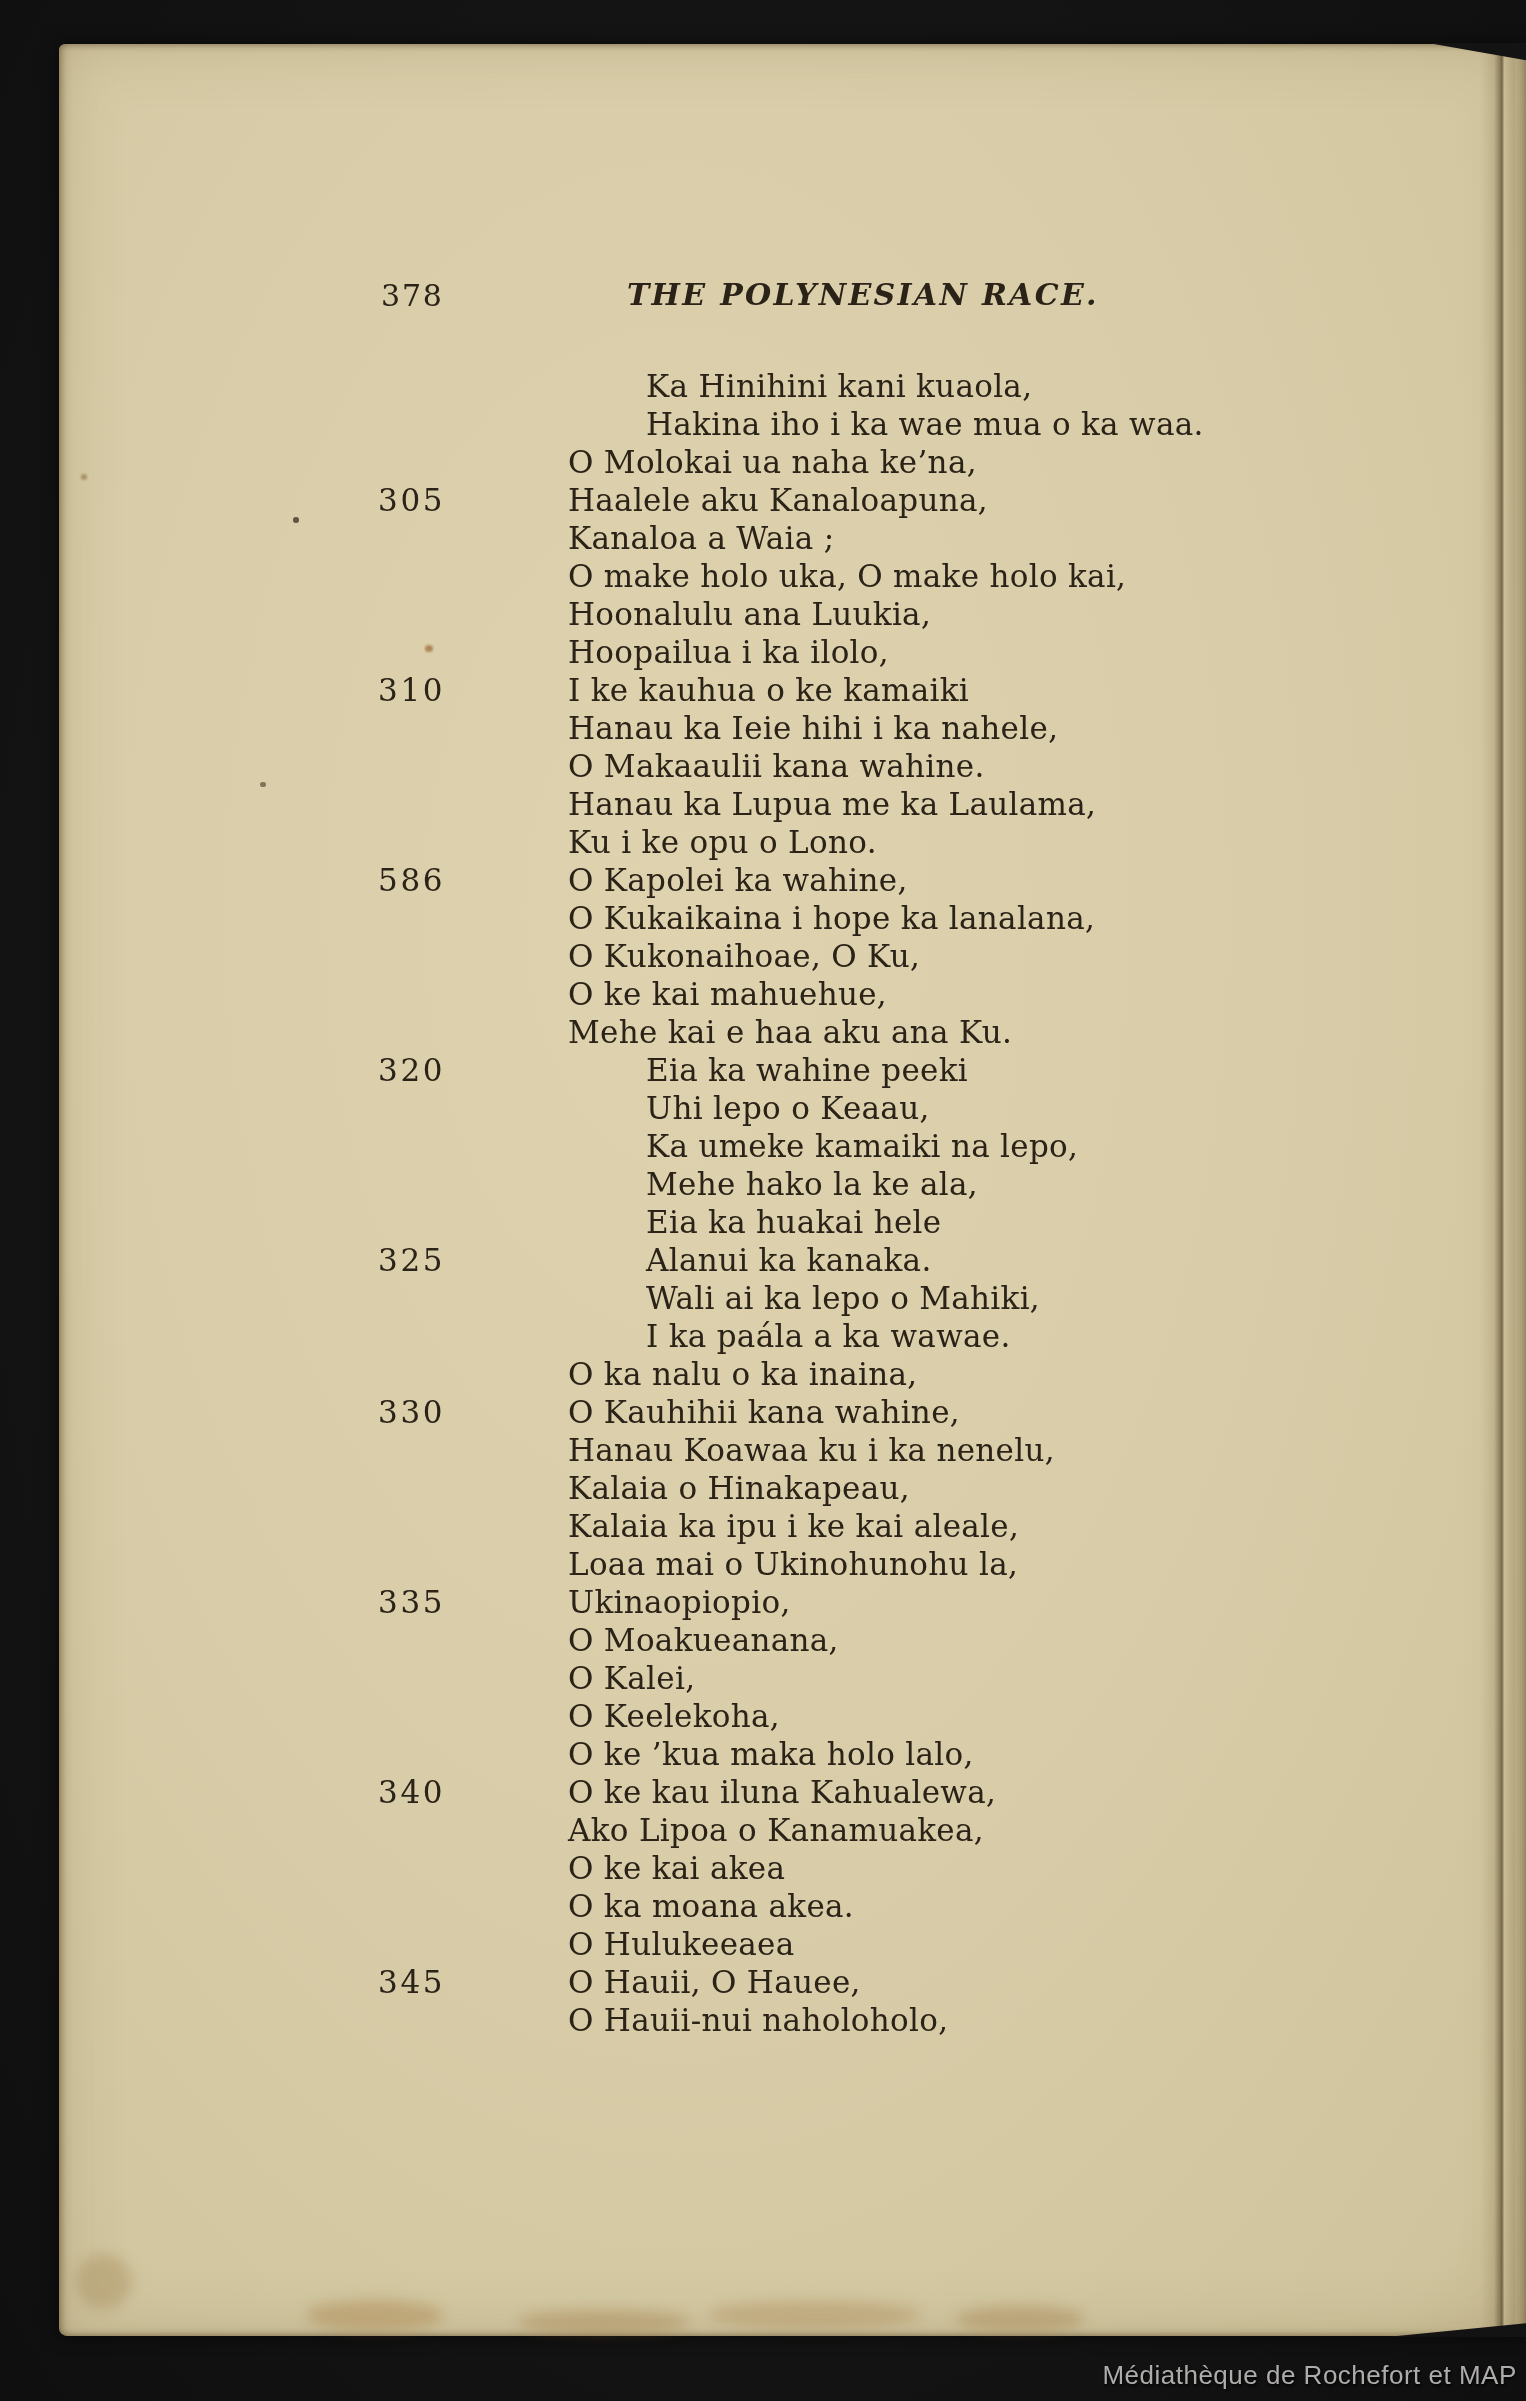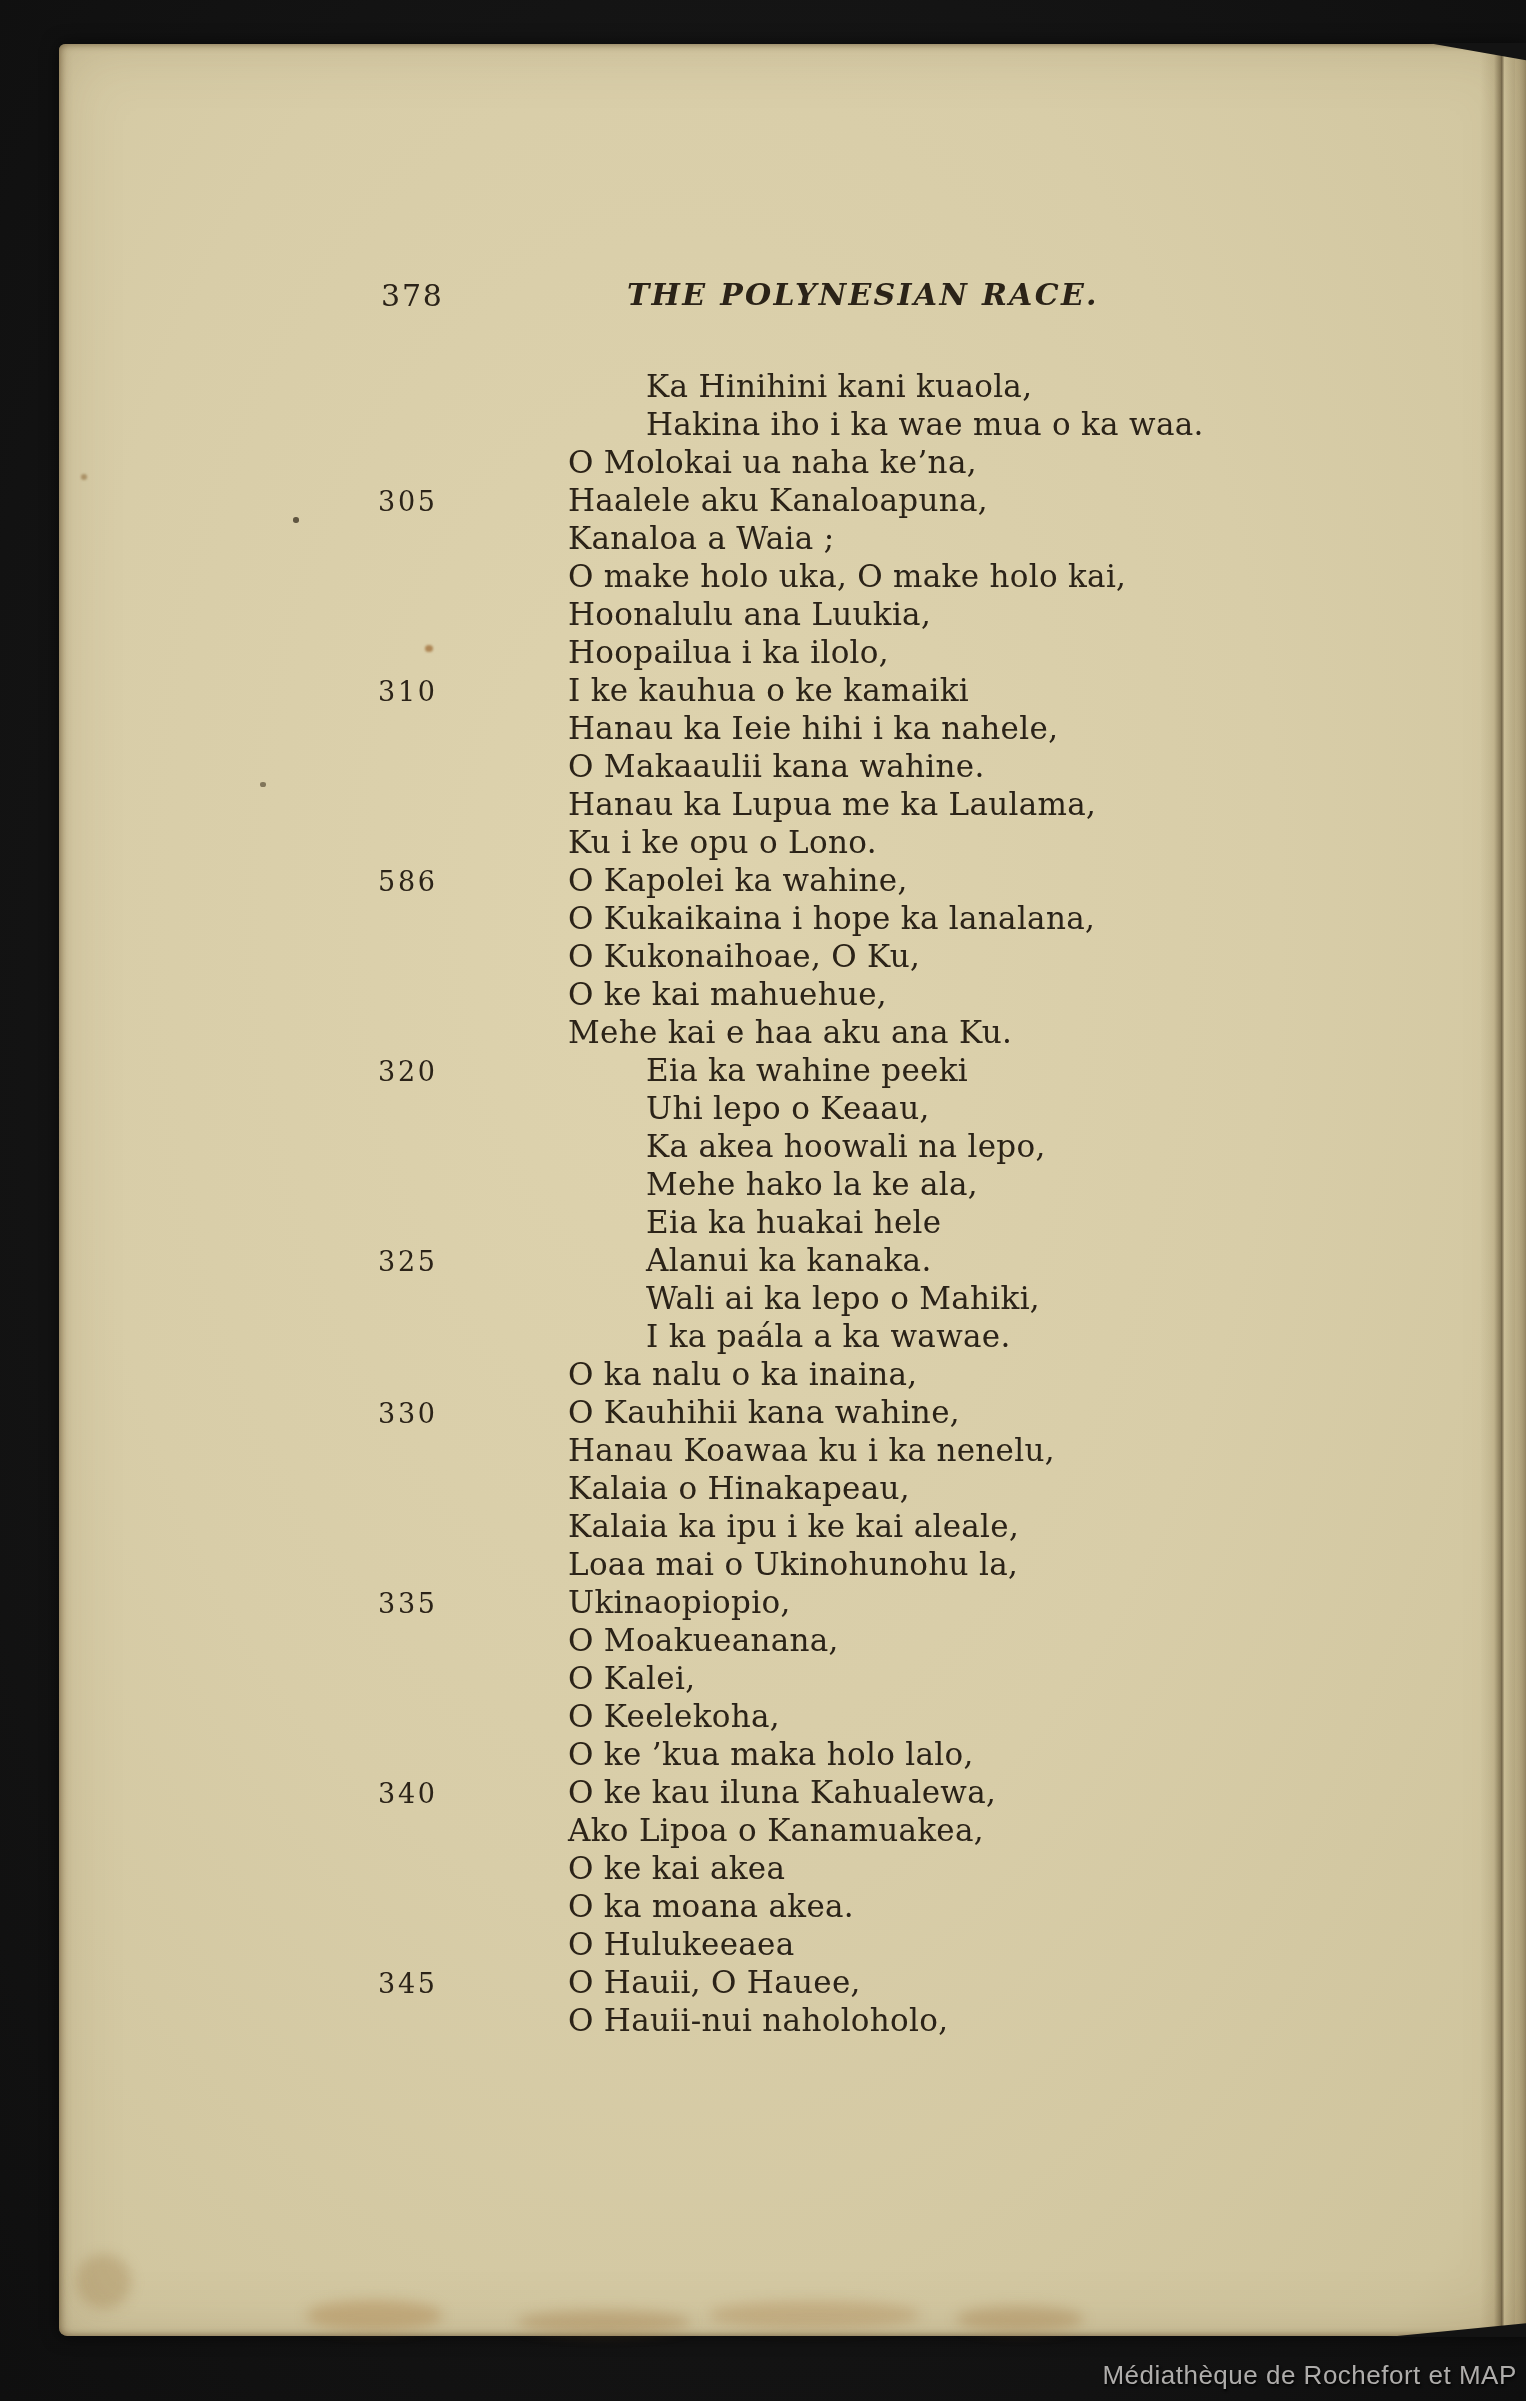--- a/index.html
+++ b/index.html
@@ -67,21 +67,21 @@
   }
   .head-title{
     position:absolute;left:568px;top:233px;
     font-size:30px;font-style:italic;font-weight:bold;letter-spacing:2.3px;
     white-space:nowrap;
   }
   .poem{position:absolute;left:319px;top:323px;width:989px;}
   .line{display:flex;align-items:baseline;height:38px;line-height:38px;white-space:nowrap;}
   .lnum{
     display:inline-block;width:190px;flex:0 0 190px;
-    font-size:27px;letter-spacing:2.7px;color:#2b2318;
+    font-size:31px;letter-spacing:2.7px;color:#2b2318;
   }
   .ltext{font-size:31px;letter-spacing:0.3px;color:#2b2318;}
   .ltext.ind1{margin-left:78px;}
 
   
   .watermark{
     position:absolute;right:9.2px;top:2360px;
     font-family:"Liberation Sans", sans-serif;font-size:26px;
     color:#aeacaa;letter-spacing:0.5px;
     text-shadow:0.9px 1.8px 2.7px rgba(0,0,0,.9);
@@ -174,21 +174,21 @@
         <div class="line">
           <span class="lnum">320</span>
           <span class="ltext ind1">Eia ka wahine peeki</span>
         </div>
         <div class="line">
           <span class="lnum"></span>
           <span class="ltext ind1">Uhi lepo o Keaau,</span>
         </div>
         <div class="line">
           <span class="lnum"></span>
-          <span class="ltext ind1">Ka akea hoowali na lepo,</span>
+          <span class="ltext ind1">Ka umeke kamaiki na lepo,</span>
         </div>
         <div class="line">
           <span class="lnum"></span>
           <span class="ltext ind1">Mehe hako la ke ala,</span>
         </div>
         <div class="line">
           <span class="lnum"></span>
           <span class="ltext ind1">Eia ka huakai hele</span>
         </div>
         <div class="line">

